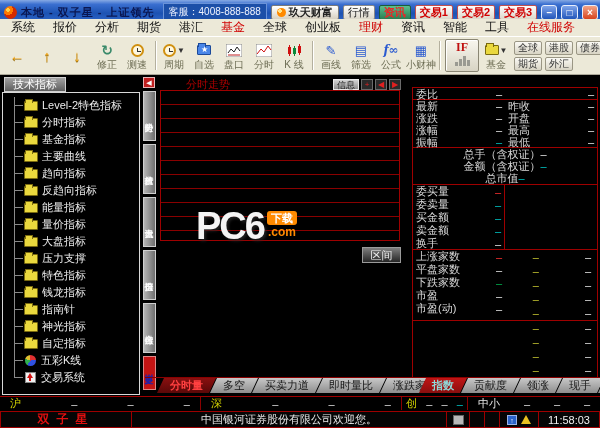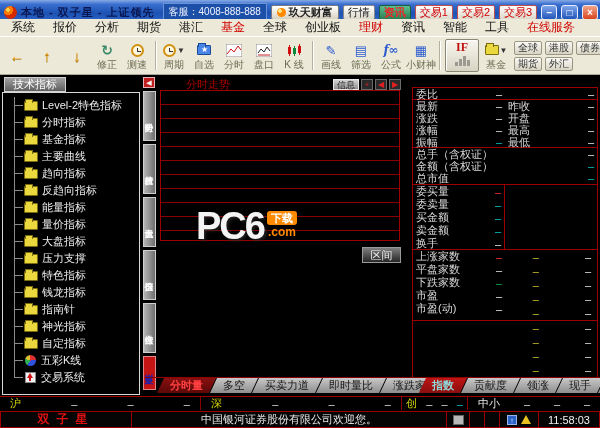--- a/index.html
+++ b/index.html
@@ -18,21 +18,21 @@
   .svc-box { background:#1c4fa8; color:#eef2ff; font-size:10px; padding:1px 5px;
     border:1px solid #6a92d8; white-space:nowrap; }
   .brand-btn { display:flex; gap:3px; align-items:center; background:linear-gradient(#ffffff,#d8d2c2);
     border:1px solid #7a7a7a; border-radius:2px; font-weight:bold; font-size:11px; color:#222;
     padding:0 5px; height:15px; white-space:nowrap; }
   .brandicon { width:9px; height:9px; border-radius:50%;
     background:radial-gradient(circle at 3px 3px,#ffe28a 0 2px,#ff8a00 2px 100%); }
   .tb-btn { background:linear-gradient(#fdfdfd,#dcd8ca); border:1px solid #8a8a8a; font-size:11px;
     color:#222; padding:0 4px; height:15px; line-height:13px; border-radius:2px; white-space:nowrap; }
   .tb-btn.news { background:linear-gradient(#5cc08e,#2a7e52); color:#e82828; border-color:#1c5c3a; font-weight:bold; }
-  .tb-btn.trade { color:#d00000; font-weight:normal; border-color:#c05050; }
+  .tb-btn.trade { color:#d00000; font-weight:bold; border-color:#c05050; }
   .winbtn { width:17px; height:15px; border-radius:3px; color:#fff; font-size:10px; line-height:13px;
     text-align:center; background:linear-gradient(#7fa4ea,#2256ba); border:1px solid #e8eefc; font-weight:bold; }
   .winbtn.close { background:linear-gradient(#f2a488,#d8441e); }
 
   
   .menubar { position:absolute; top:19px; left:0; width:600px; height:17px; background:#ece9d8;
     display:flex; align-items:flex-start; font-size:12px; padding-left:2px; }
   .menu-item { padding:0 9px; color:#111; white-space:nowrap; }
   .menu-item.red { color:#d00000; }
 
@@ -124,21 +124,21 @@
   .wm-com { color:#ff8a00; font-weight:bold; font-size:12px; line-height:14px; }
 
   
   .rpanel { position:absolute; left:412px; top:87px; width:186px; height:291px; border:1px solid #9e0000;
     display:flex; flex-direction:column; font-size:11px; color:#d8d8d8; background:#000; }
   .rs { border-bottom:1px solid #9e0000; display:flex; flex-direction:column; justify-content:space-around; }
   .rs:last-child { border-bottom:none; flex:1; }
   .qrow { display:flex; align-items:center; height:12px; }
   .half { width:50%; display:flex; align-items:center; padding:0 3px; }
   .qv { margin-left:auto; }
-  .rs1 { height:12px; } .rs2 { height:48px; } .rs3 { height:38px; } .rs4h { height:65px; }
+  .rs1 { height:12px; } .rs2 { height:48px; } .rs3 { height:38px;align-items:center; } .rs4h { height:65px; }
   .rs4 { display:flex; flex-direction:column; justify-content:flex-start; }
   .rs4 .col { width:50%; display:flex; flex-direction:column; justify-content:space-around; }
   .rs4 .col.l { border-right:1px solid #9e0000; }
   .rs4 .orow { display:flex; align-items:center; padding:0 3px; height:13px; }
   .rs5 { height:74px; } 
   .xrow { display:flex; align-items:center; justify-content:flex-end; gap:46px; padding-right:6px; height:14px; }
   .cw { color:#e8e8e8; } .cc { color:#00c8c8; } .cr { color:#ff3232; } .cg { color:#00b450; } .cy { color:#c8c832; }
 
   
   .tabs-topline { position:absolute; left:145px; top:377px; width:455px; height:1px; background:#8a0000; }
@@ -248,34 +248,34 @@
           <span class="bfolder">
             <span class="star">★</span>
           </span>
         </span>
         <span class="tlabel">自选</span>
       </div>
     <div class="tool">
         <span class="ticon">
           <svg width="16" height="13">
             <rect x="0" y="0" width="16" height="13" fill="#fff" stroke="#888"></rect>
-            <path d="M1 10l4-5 3 3 4-6 3 4" stroke="#d01010" fill="none"></path>
+            <path d="M2 9l3-4 3 3 3-5 3 4" stroke="#222" fill="none"></path>
+            <path d="M2 11h12" stroke="#c02020" fill="none"></path>
           </svg>
         </span>
-        <span class="tlabel">分时</span>
+        <span class="tlabel">盘口</span>
       </div>
     <div class="tool">
         <span class="ticon">
           <svg width="16" height="13">
             <rect x="0" y="0" width="16" height="13" fill="#fff" stroke="#888"></rect>
-            <path d="M2 9l3-4 3 3 3-5 3 4" stroke="#222" fill="none"></path>
-            <path d="M2 11h12" stroke="#c02020" fill="none"></path>
+            <path d="M1 10l4-5 3 3 4-6 3 4" stroke="#d01010" fill="none"></path>
           </svg>
         </span>
-        <span class="tlabel">盘口</span>
+        <span class="tlabel">分时</span>
       </div>
     <div class="tool">
         <span class="ticon">
           <svg width="14" height="13">
             <rect x="1" y="3" width="3" height="7" fill="#d01010"></rect>
             <rect x="2" y="1" width="1" height="11" fill="#d01010"></rect>
             <rect x="6" y="4" width="3" height="6" fill="#0a8a3a"></rect>
             <rect x="7" y="2" width="1" height="10" fill="#0a8a3a"></rect>
             <rect x="11" y="2" width="3" height="7" fill="#d01010"></rect>
             <rect x="12" y="0" width="1" height="11" fill="#d01010"></rect>

